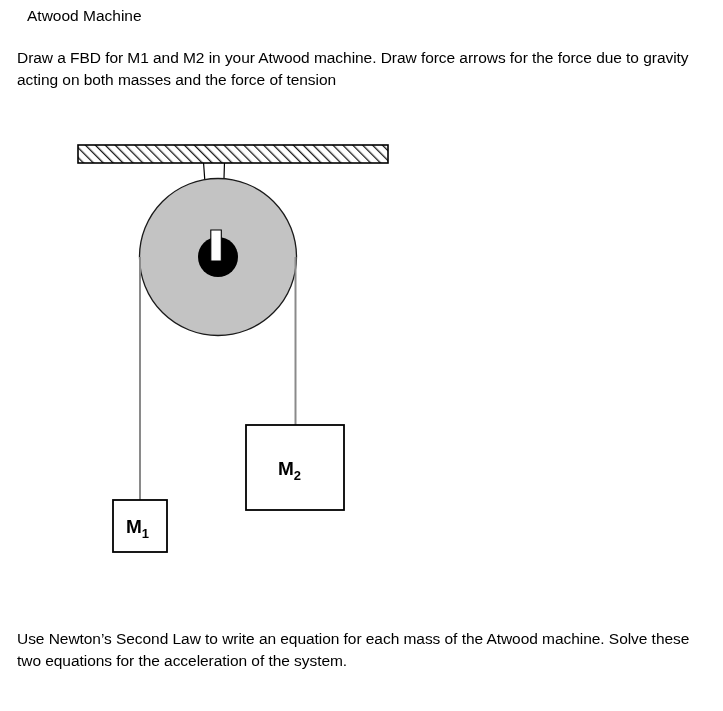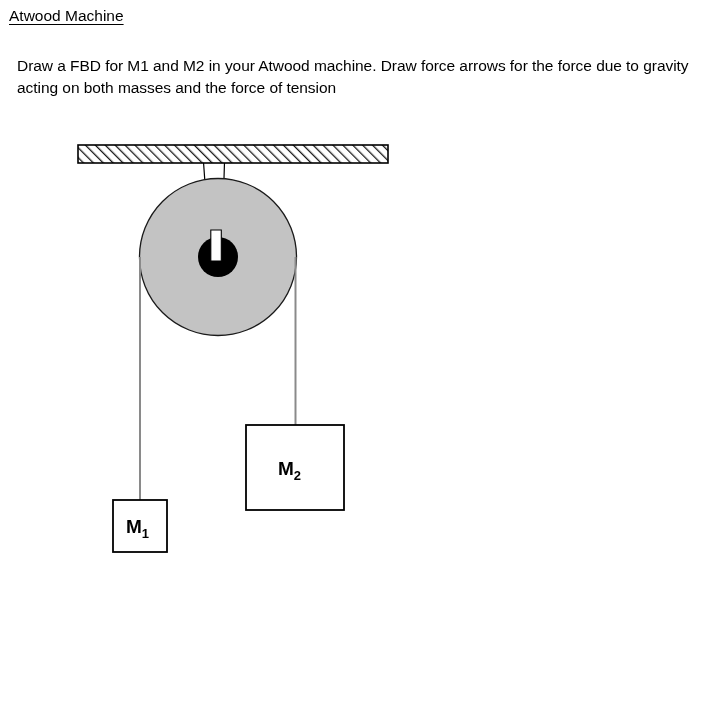--- a/index.html
+++ b/index.html
@@ -17,34 +17,32 @@
     -webkit-font-smoothing: antialiased;
   }
   .page {
     position: absolute;
     left: 0; top: 0;
     width: 723px;
     height: 711px;
   }
   .title {
     position: absolute;
-    left: 9px;
+    left: 27px;
     top: 6px;
     font-size: 15.5px;
     line-height: 20px;
-    text-decoration: underline;
     text-underline-offset: 3px;
     white-space: nowrap;
   }
   .para {
     position: absolute;
     font-size: 15.5px;
     line-height: 21.5px;
     letter-spacing: -0.05px;
-    margin-top: 8px;
   }
   .para-top {
     left: 17px;
     top: 47px;
     width: 686px;
   }
   .para-bottom {
     left: 17px;
     top: 628px;
     width: 686px;
@@ -112,14 +110,15 @@
         <text class="mass-label" x="278" y="355">M<tspan class="mass-sub" dy="5">2</tspan></text>
       </g>
 
       <g>
         <rect x="113" y="380" width="54" height="52" fill="#ffffff" stroke="#000000" stroke-width="1.8"></rect>
         <text class="mass-label" x="126" y="413">M<tspan class="mass-sub" dy="5">1</tspan></text>
       </g>
     </svg>
   </div>
 
+  <div class="para para-bottom">Use Newton’s Second Law to write an equation for each mass of the Atwood machine.  Solve these two equations for the acceleration of the system.</div>
 
 </div>
 
 </body></html>

